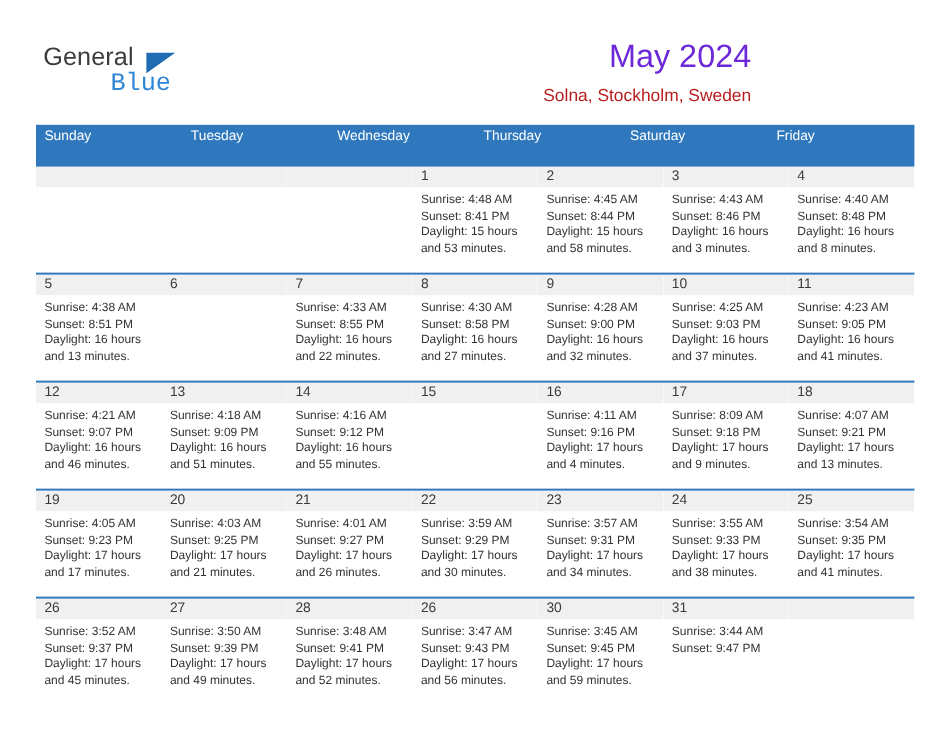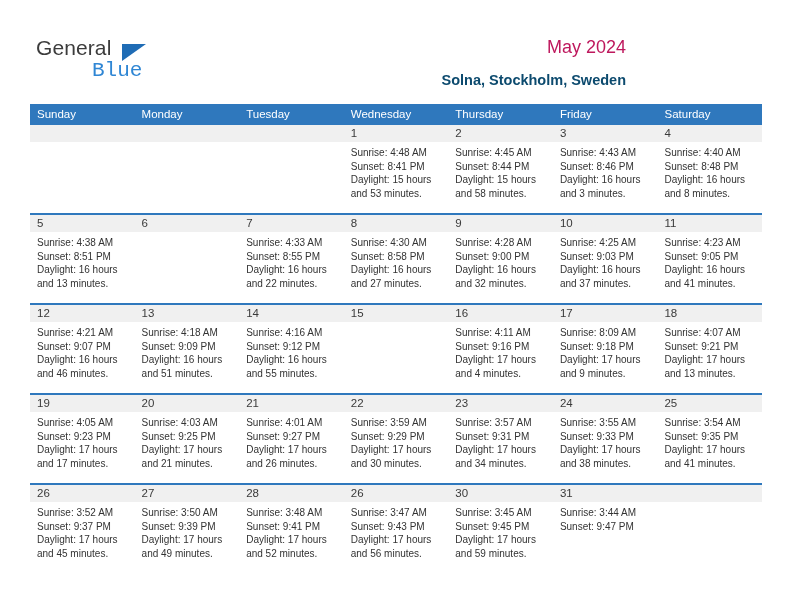--- a/index.html
+++ b/index.html
@@ -61,48 +61,49 @@
     font-family: Liberation Mono, monospace;
   }
 
   .title-block {
     position: absolute;
     right: 36px;
     top: 30px;
     text-align: right;
   }
   .cal-title {
-    font-size: 18px;
-    color: #be185d;
+    font-size: 27px;
+    color: #6d28d9;
     font-weight: 400;
     line-height: 34px;
     white-space: nowrap;
   }
   .cal-subtitle {
     font-size: 14.5px;
-    color: #0c4a6e;
-    font-weight: 700;
+    color: #b91c1c;
+    font-weight: 400;
     line-height: 20px;
     margin-top: 6px;
     white-space: nowrap;
   }
 
   
   .calendar {
     position: absolute;
     left: 30px;
     top: 104px;
     width: 732px;
   }
 
   .dow-row {
     display: flex;
     width: 732px;
-    height: 21px;
+    height: 35px;
     background: #2f78bd;
+    justify-content: center;
   }
   .dow {
     flex: 1 1 0;
     color: #ffffff;
     font-size: 11.5px;
     line-height: 21px;
     padding-left: 7px;
     white-space: nowrap;
     overflow: hidden;
   }
@@ -163,26 +164,25 @@
     <div class="title-block">
       <div class="cal-title">May 2024</div>
       <div class="cal-subtitle">Solna, Stockholm, Sweden</div>
     </div>
 
   </div>
 
   <div class="calendar">
     <div class="dow-row" id="dow-row">
         <div class="dow">Sunday</div>
-        <div class="dow">Monday</div>
         <div class="dow">Tuesday</div>
         <div class="dow">Wednesday</div>
         <div class="dow">Thursday</div>
+        <div class="dow">Saturday</div>
         <div class="dow">Friday</div>
-        <div class="dow">Saturday</div>
       </div>
     <div id="weeks-container">
         <div class="week">
           <div class="week-inner">
             <div class="cell empty">
               <div class="cell-daynum"></div>
             </div>
             <div class="cell empty">
               <div class="cell-daynum"></div>
             </div>

